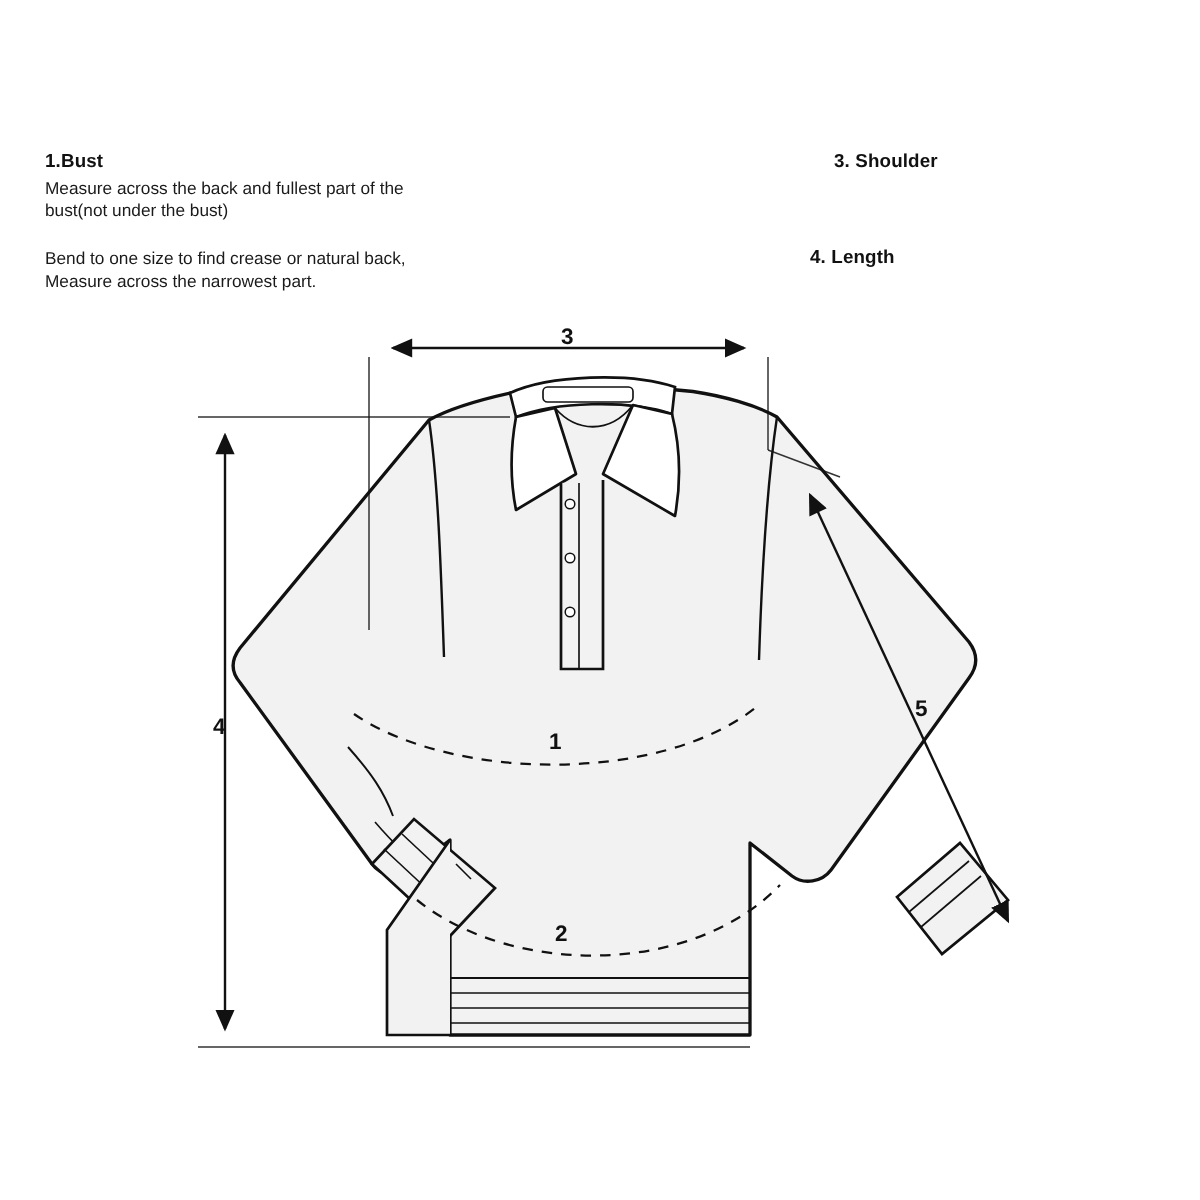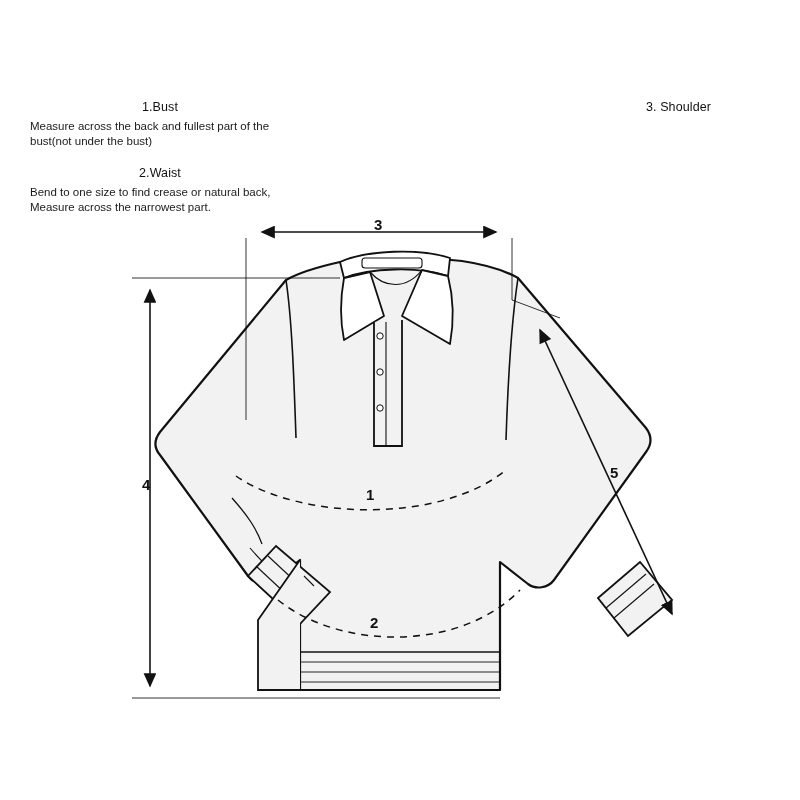--- a/index.html
+++ b/index.html
@@ -17,25 +17,24 @@
     height: 800px;
     background: #ffffff;
     overflow: hidden;
   }
   .note {
     position: absolute;
     width: 260px;
   }
   .note .title {
     font-size: 12.5px;
-    font-weight: normal;
+    font-weight: bold;
     color: #111;
     letter-spacing: 0.1px;
     margin-bottom: 5px;
-    text-align: center;
   }
   .note .desc {
     font-size: 11.5px;
     line-height: 1.32;
     color: #1a1a1a;
   }
   .note-bust   { left: 30px;  top: 100px; }
   .note-waist  { left: 30px;  top: 166px; }
   .note-shoulder { left: 556px; top: 100px; width: 245px; }
   .note-length   { left: 540px; top: 164px; width: 245px; }
@@ -58,29 +57,29 @@
 <body>
 
 <div id="page">
 
   <div class="note note-bust">
     <div class="title">1.Bust</div>
     <div class="desc">Measure across the back and fullest part of the bust(not under the bust)</div>
   </div>
 
   <div class="note note-waist">
-    <div class="title">2.Waist</div>
     <div class="desc">Bend to one size to find crease or natural back, Measure across the narrowest part.</div>
   </div>
 
   <div class="note note-shoulder">
     <div class="title">3. Shoulder</div>
   </div>
 
   <div class="note note-length">
+    <div class="title">4. Length</div>
   </div>
 
   <div class="note note-sleeve">
   </div>
 
   <svg id="diagram" width="800" height="800" viewBox="0 0 800 800">
 
     <defs>
       <marker id="arrowEnd" markerWidth="10" markerHeight="10" refX="8" refY="4" orient="auto" markerUnits="strokeWidth">
         <path d="M0,0 L9,4 L0,8 z" fill="#111111"></path>

